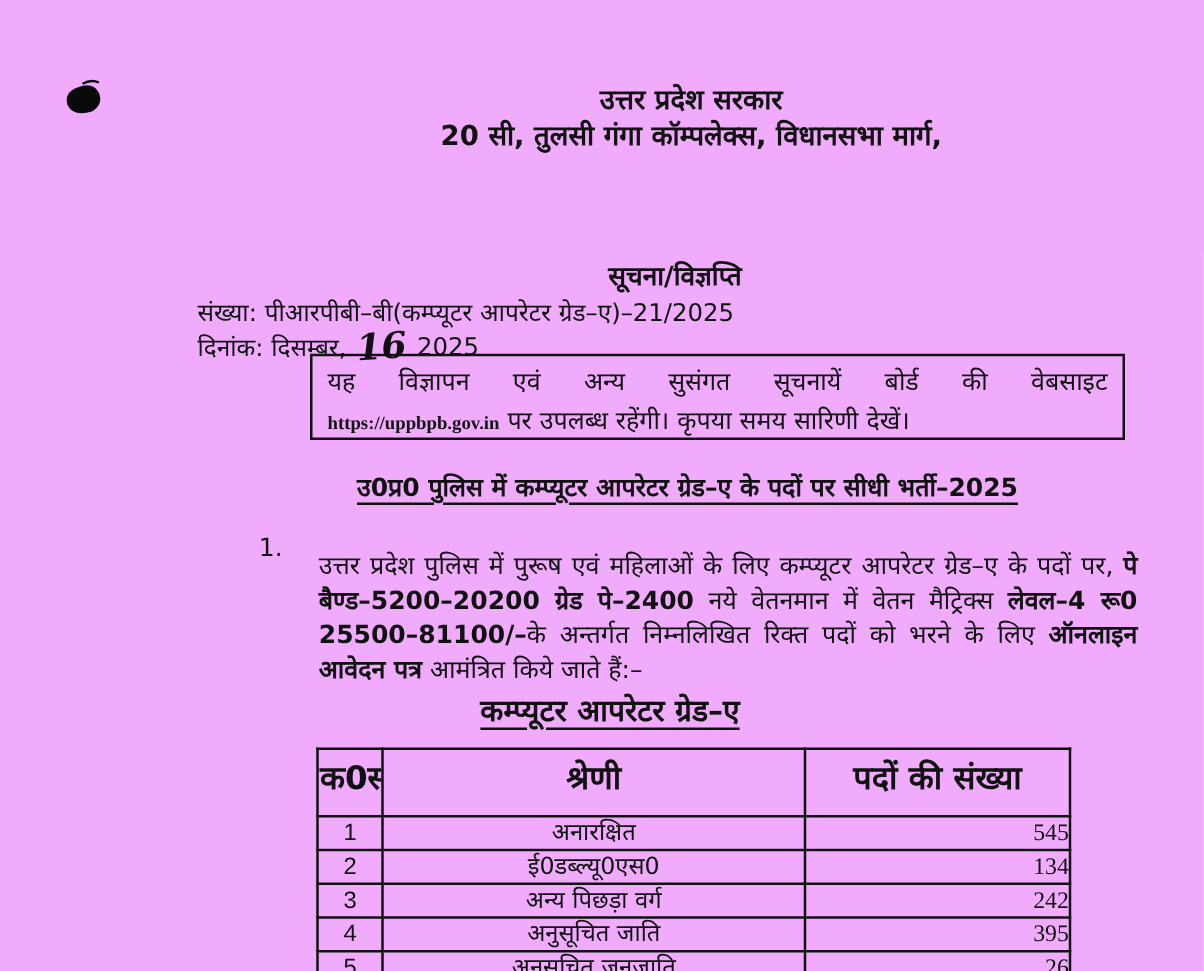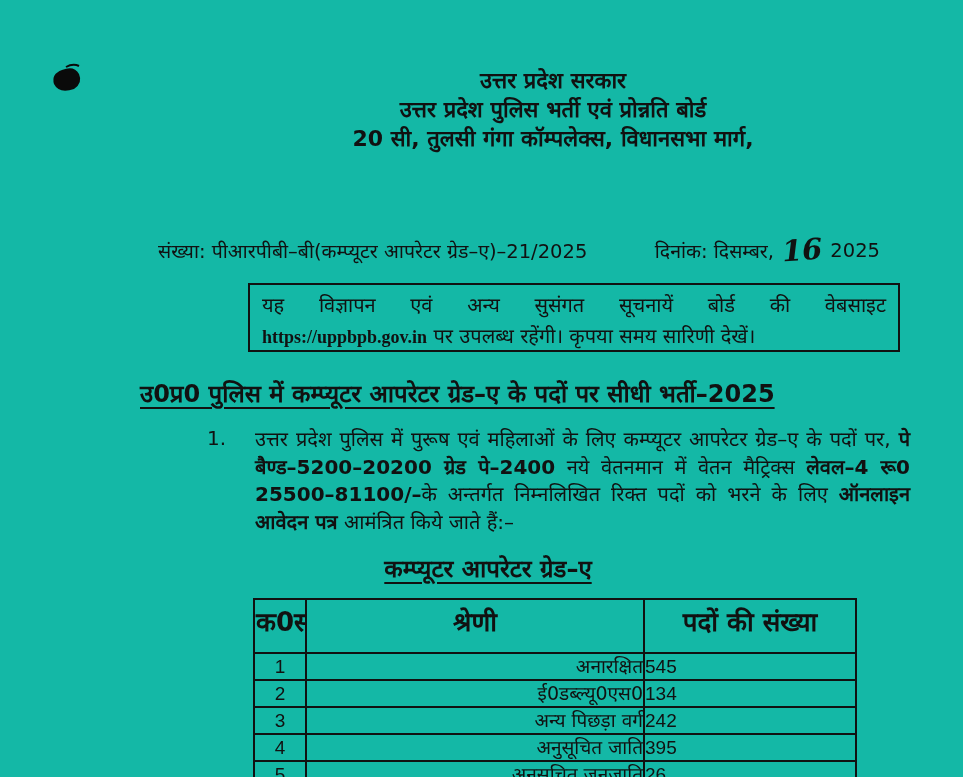--- a/index.html
+++ b/index.html
@@ -1,99 +1,101 @@
 <!DOCTYPE html>
 <html><head>
 <meta charset="utf-8">
 <style>
   html,body { margin:0; padding:0; background:#e8e8e8; }
   .page {
-    position:relative; width:963px; height:777px; background:#14b8a6;
+    position:relative; width:963px; height:777px; background:#f0abfc;
     overflow:hidden; color:#111111;
     font-family:"DejaVu Sans", sans-serif;
   }
   .b { font-weight:700; }
 
   .ink-mark { position:absolute; left:46px; top:60px; width:44px; height:42px; }
 
   .header-block {
     position:absolute; left:143px; top:66px; width:820px;
     text-align:center; font-weight:700; font-size:22px; line-height:29px;
   }
   .notice-type {
     position:absolute; left:140px; top:206px; width:800px;
     text-align:center; font-weight:700; font-size:21px;
   }
   .ref-line {
     position:absolute; left:158px; top:236px; width:722px;
     display:flex; justify-content:space-between; align-items:baseline;
     font-size:19.5px;
+    flex-direction:column;
   }
   .date-part { display:flex; align-items:center; gap:8px; }
   .handwritten {
     font-family:"DejaVu Serif", serif; font-style:italic; font-weight:700;
     font-size:29px; transform:rotate(-4deg); line-height:1;
   }
   .website-box {
     position:absolute; left:248px; top:283px; width:652px; height:69px;
     border:2px solid #111; box-sizing:border-box; padding:5px 12px 0 12px;
     font-size:20px; line-height:31px;
   }
   .justify-full { text-align:justify; text-align-last:justify; }
   .url {
-    font-family:"Liberation Serif", serif; font-weight:700; font-size:18px;
+    font-family:"Liberation Serif", serif; font-weight:700; font-size:15px;
   }
   .main-heading {
     position:absolute; left:140px; top:376px; width:820px;
-    text-align:left; font-weight:700; font-size:24px;
+    text-align:center; font-weight:700; font-size:20px;
   }
   .uline { text-decoration:underline; text-underline-offset:5px; text-decoration-thickness:1.5px; }
 
   .para { position:absolute; left:207px; top:426px; width:706px; display:flex; }
   .para-num { width:48px; flex:0 0 48px; font-size:20px; }
   .para-text {
     width:655px; font-size:20px; line-height:27.5px;
     text-align:justify;
+    margin-top:13px;
   }
 
   .table-title {
     position:absolute; left:296px; top:551px; width:384px;
     text-align:center; font-weight:700; font-size:24px;
   }
   table.posts {
     position:absolute; left:253px; top:598px; width:602px;
     border-collapse:collapse; table-layout:fixed;
   }
   table.posts th, table.posts td { border:2px solid #111; overflow:hidden; }
   table.posts th {
     height:48px; vertical-align:top; padding-top:3px;
     font-weight:700; font-size:26px; text-align:center;
   }
   table.posts td { height:25px; padding:0; font-size:19px; line-height:25px; }
   td.sn { text-align:center; font-family:"Liberation Sans", sans-serif; }
-  td.category { text-align:right; padding-left:9px; }
-  td.count { text-align:left; font-family:Liberation Sans, sans-serif; }
+  td.category { text-align:center; padding-left:9px; }
+  td.count { text-align:right; font-family:Liberation Serif, serif; }
   col.c1 { width:52px; } col.c2 { width:338px; } col.c3 { width:212px; }
 </style>
 </head>
 <body>
 
 <div class="page">
 
   <svg class="ink-mark" viewBox="0 0 44 42" aria-hidden="true">
     <path d="M8,24 Q5,14 16,10 Q28,5 33,14 Q37,23 28,29 Q13,34 8,24 Z" fill="#0a0a0a"></path>
     <path d="M20,7 Q27,3 33,6" stroke="#0a0a0a" stroke-width="2" fill="none"></path>
   </svg>
 
   <div class="header-block">
     <div>उत्तर प्रदेश सरकार</div>
-    <div>उत्तर प्रदेश पुलिस भर्ती एवं प्रोन्नति बोर्ड</div>
     <div>20 सी, तुलसी गंगा कॉम्पलेक्स, विधानसभा मार्ग,</div>
   </div>
 
+  <div class="notice-type">सूचना/विज्ञप्ति</div>
 
   <div class="ref-line">
     <span>संख्या: पीआरपीबी–बी(कम्प्यूटर आपरेटर ग्रेड–ए)–21/2025</span>
     <span class="date-part">
       <span>दिनांक: दिसम्बर,</span>
       <span class="handwritten">16</span>
       <span>2025</span>
     </span>
   </div>
 

